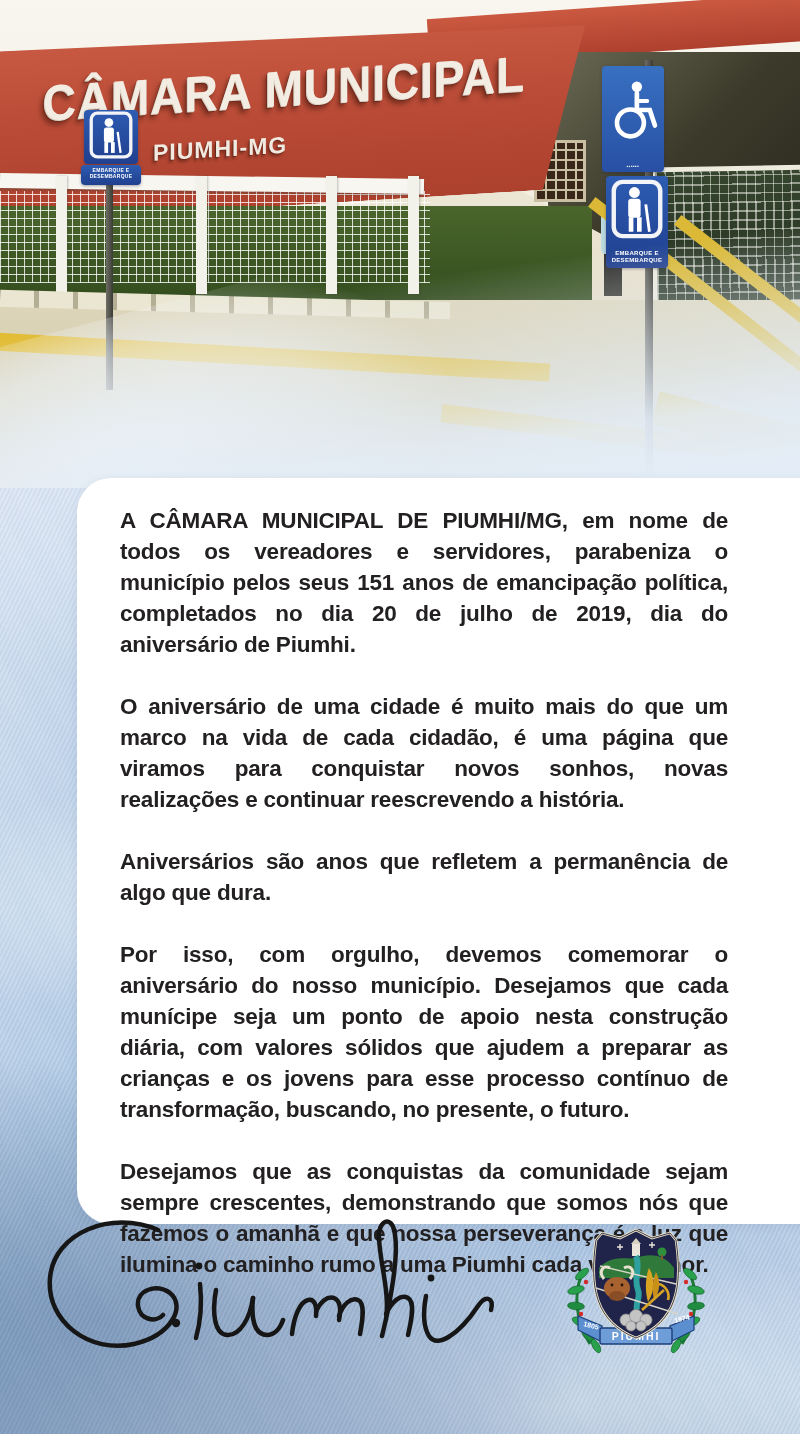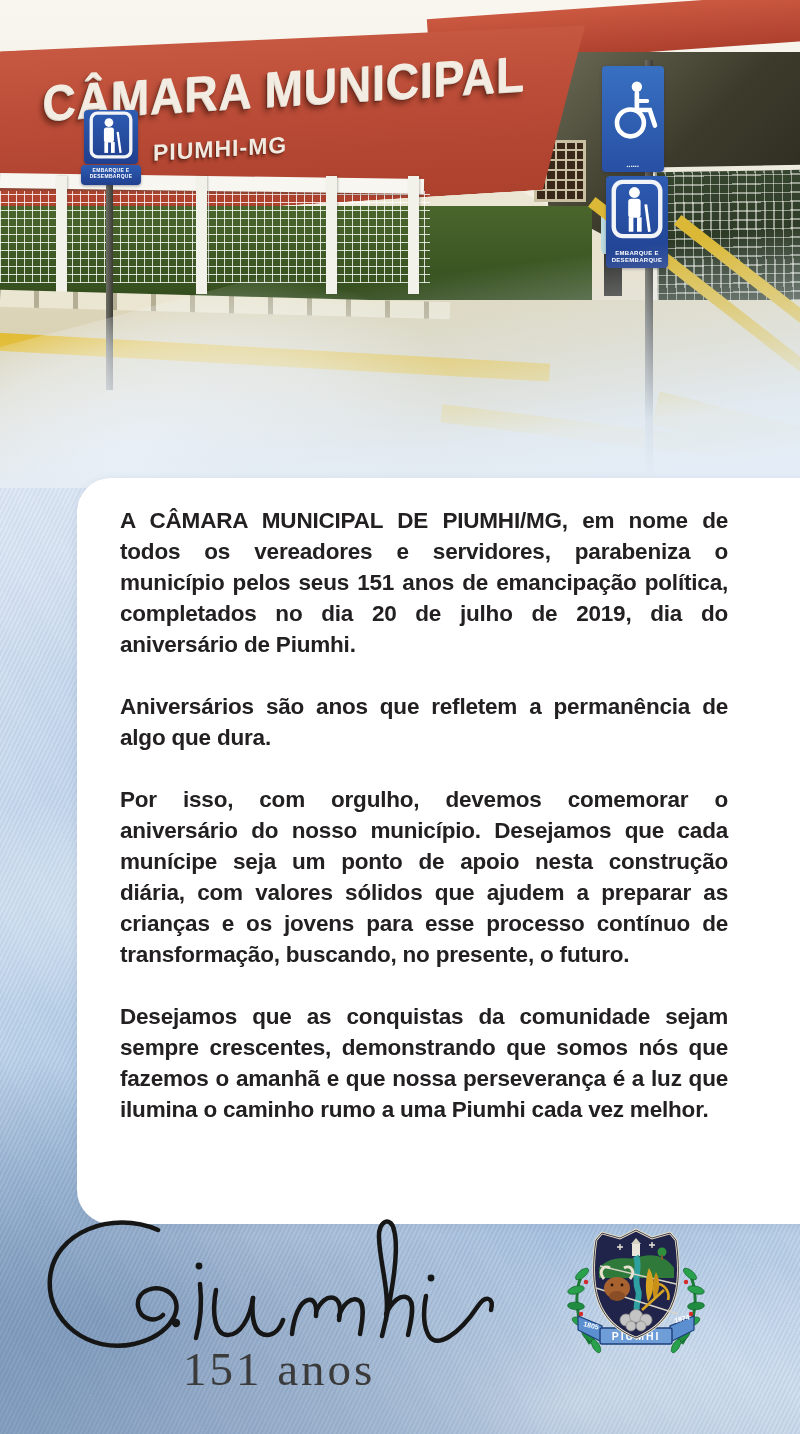--- a/index.html
+++ b/index.html
@@ -206,20 +206,21 @@
         </div>
       </div>
     </div>
 
     <div class="fold-hi"></div>
     <div class="photo-fade"></div>
   </div>
 
   <div class="card">
     <p>A CÂMARA MUNICIPAL DE PIUMHI/MG, em nome de todos os vereadores e servidores, parabeniza o município pelos seus 151 anos de emancipação política, completados no dia 20 de julho de 2019, dia do aniversário de Piumhi.</p>
+    <p>O aniversário de uma cidade é muito mais do que um marco na vida de cada cidadão, é uma página que viramos para conquistar novos sonhos, novas realizações e continuar reescrevendo a história.</p>
     <p>Aniversários são anos que refletem a permanência de algo que dura.</p>
     <p>Por isso, com orgulho, devemos comemorar o aniversário do nosso município. Desejamos que cada munícipe seja um ponto de apoio nesta construção diária, com valores sólidos que ajudem a preparar as crianças e os jovens para esse processo contínuo de transformação, buscando, no presente, o futuro.</p>
     <p>Desejamos que as conquistas da comunidade sejam sempre crescentes, demonstrando que somos nós que fazemos o amanhã e que nossa perseverança é a luz que ilumina o caminho rumo a uma Piumhi cada vez melhor.</p>
   </div>
 
   <span class="sr-only">Piumhi</span>
   <svg class="script-svg" viewBox="0 0 470 160">
     <path d="M128 22 C82 2 24 24 20 70 C16 114 60 146 104 136 C142 127 156 98 140 85 C127 75 106 82 108 98 C110 112 126 115 133 107"></path>
     <circle cx="146" cy="115" r="4.2" fill="#161616" stroke="none"></circle>
     <path d="M170 76 C172 94 171 112 166 130"></path>
@@ -227,21 +228,20 @@
     <path d="M186 82 C182 104 184 126 197 127 C210 128 220 110 223 90"></path>
     <path d="M223 90 C221 110 224 127 237 127 C244 127 250 121 253 112"></path>
     <path d="M262 126 C264 108 270 94 278 92 C285 90 287 99 286 108"></path>
     <path d="M286 104 C290 94 297 88 304 90 C311 93 311 102 309 112"></path>
     <path d="M309 108 C313 96 321 89 328 92 C335 95 333 110 330 126"></path>
     <path d="M352 128 C360 96 370 44 364 22 C361 8 348 12 349 30 C350 56 360 84 356 112"></path>
     <path d="M356 106 C362 93 371 86 378 90 C385 94 382 110 378 127"></path>
     <path d="M396 88 C393 104 393 118 399 128 C407 140 428 128 448 98 C456 86 464 90 461 102"></path>
     <circle cx="401" cy="70" r="3.4" fill="#161616" stroke="none"></circle>
   </svg>
-  <div class="anos">151 anos</div>
 
   <svg class="crest-svg" viewBox="0 0 160 134">
 
     <g>
       <path d="M34 118 C20 96 16 66 28 44" fill="none" stroke="#1d7a38" stroke-width="3"></path>
       <ellipse cx="26" cy="48" rx="8" ry="3.6" fill="#28a04c" stroke="#0f5e26" stroke-width=".6" transform="rotate(-40 26 48)"></ellipse>
       <ellipse cx="20" cy="64" rx="8.5" ry="3.8" fill="#28a04c" stroke="#0f5e26" stroke-width=".6" transform="rotate(-15 20 64)"></ellipse>
       <ellipse cx="20" cy="80" rx="8.5" ry="3.8" fill="#1f8c40" stroke="#0f5e26" stroke-width=".6" transform="rotate(5 20 80)"></ellipse>
       <ellipse cx="24" cy="96" rx="8.5" ry="3.8" fill="#28a04c" stroke="#0f5e26" stroke-width=".6" transform="rotate(25 24 96)"></ellipse>
       <ellipse cx="32" cy="110" rx="8" ry="3.6" fill="#1f8c40" stroke="#0f5e26" stroke-width=".6" transform="rotate(45 32 110)"></ellipse>

